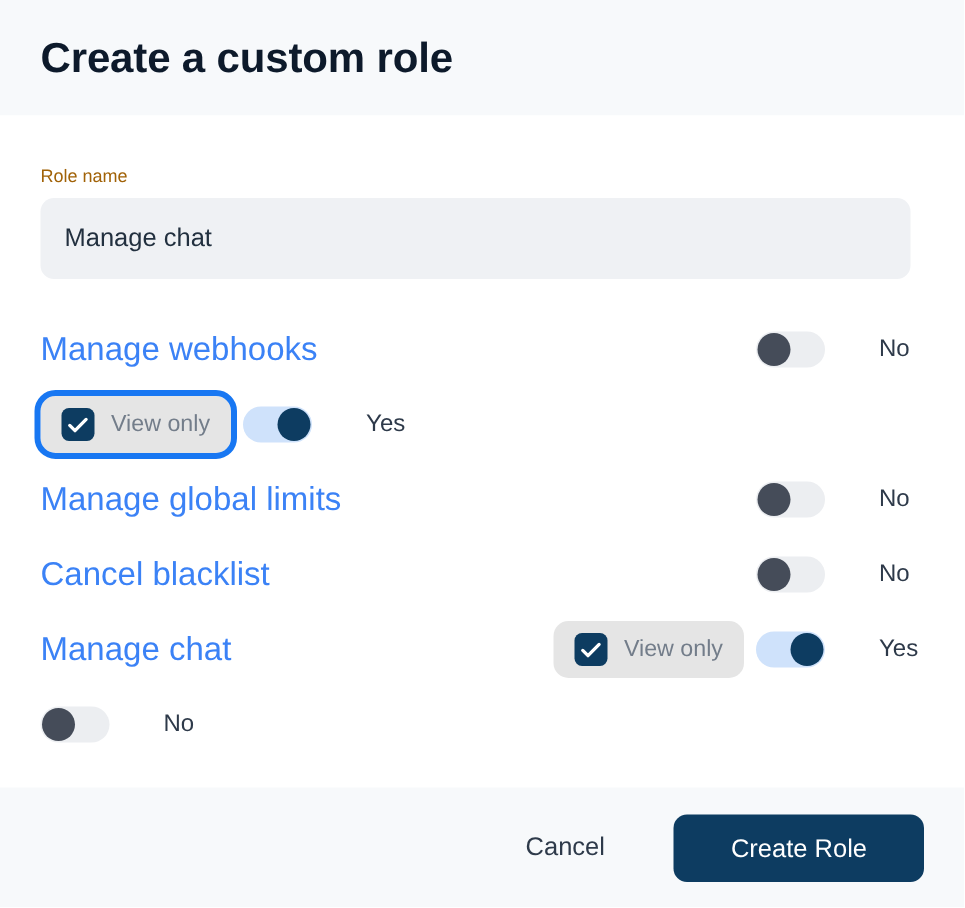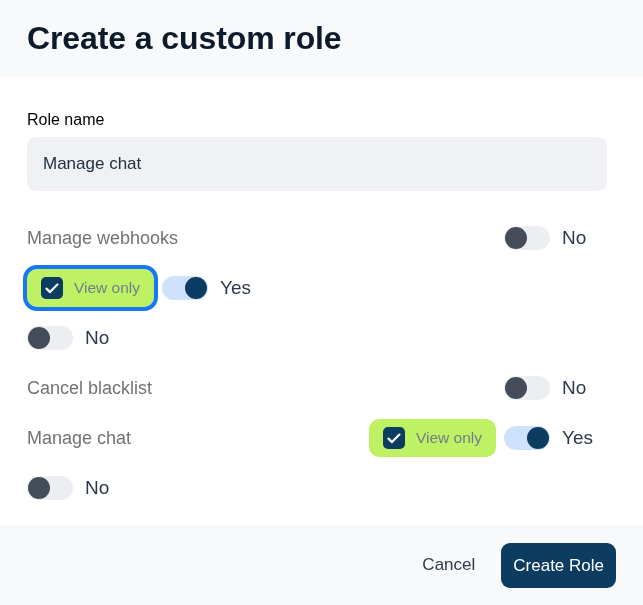--- a/index.html
+++ b/index.html
@@ -29,43 +29,43 @@
   .modal-header {
     height: 77px;
     min-height: 77px;
     background: #f7f9fb;
     display: flex;
     align-items: center;
     padding: 0 27px;
     box-sizing: border-box;
   }
   .modal-title {
-    font-size: 32px;
+    font-size: 28px;
     font-weight: 600;
     color: #0d1a2b;
     letter-spacing: -0.1px;
     line-height: 1.2;
   }
 
   
   .modal-body {
     flex: 1 1 auto;
     background: #ffffff;
     padding: 0 27px;
     box-sizing: border-box;
     overflow: hidden;
     position: relative;
   }
 
   .field-block {
     padding-top: 33px;
   }
   .field-label {
-    font-size: 16px;
-    color: #000000;
+    font-size: 12px;
+    color: #a16207;
     line-height: 1.2;
     margin-bottom: 8px;
   }
   .text-input {
     width: 580px;
     height: 54px;
     background: #eff1f4;
     border: none;
     border-radius: 9px;
     box-sizing: border-box;
@@ -82,34 +82,34 @@
   .perm-list {
     margin-top: 22px;
   }
   .perm-row {
     height: 50px;
     display: flex;
     align-items: center;
     position: relative;
   }
   .perm-label {
-    font-size: 18px;
-    color: #737373;
+    font-size: 22px;
+    color: #3b82f6;
     flex: 1 1 auto;
     white-space: nowrap;
   }
 
   
   .viewonly-group {
     display: inline-flex;
     align-items: center;
     gap: 11px;
     padding: 8px 14px;
     border-radius: 10px;
-    background: #bef264;
+    background: #e5e5e5;
     margin-right: 8px;
     box-sizing: border-box;
   }
   .viewonly-group.focused {
     outline: 4px solid #1877f2;
     outline-offset: 0px;
     position: relative;
     z-index: 3;
   }
   .checkbox {
@@ -156,33 +156,34 @@
     border-radius: 50%;
     background: #454c59;
   }
   .toggle.on { background: #cfe2fb; }
   .toggle.on .knob {
     left: auto;
     right: 1px;
     background: #0d3c61;
   }
   .toggle-state {
-    font-size: 19px;
+    font-size: 16px;
     color: #2e3a4a;
+    margin-left: 24px;
   }
 
   
   .modal-footer {
     height: 80px;
     min-height: 80px;
     background: #f7f9fb;
     display: flex;
     align-items: center;
     justify-content: flex-end;
-    gap: 8px;
+    gap: 28px;
     padding: 0 27px;
     box-sizing: border-box;
     position: relative;
     z-index: 5;
   }
   .btn-cancel {
     background: none;
     border: none;
     font-family: "Liberation Sans", sans-serif;
     font-size: 17px;
@@ -190,21 +191,21 @@
     padding: 12px 18px;
     cursor: pointer;
     border-radius: 8px;
   }
   .btn-primary {
     background: #0d3c61;
     border: none;
     font-family: "Liberation Sans", sans-serif;
     font-size: 17px;
     color: #ffffff;
-    padding: 14px 12px;
+    padding: 14px 38px;
     border-radius: 9px;
     cursor: pointer;
     line-height: 1;
   }
 </style>
 </head>
 <body>
 
 <div class="modal">
 
@@ -239,20 +240,21 @@
             <span class="viewonly-text">View only</span>
           </div>
           <div class="toggle-wrap">
             <span class="toggle on">
               <span class="knob"></span>
             </span>
             <span class="toggle-state">Yes</span>
           </div>
         </div>
         <div class="perm-row">
+          <div class="perm-label">Manage global limits</div>
           <div class="toggle-wrap">
             <span class="toggle">
               <span class="knob"></span>
             </span>
             <span class="toggle-state">No</span>
           </div>
         </div>
         <div class="perm-row">
           <div class="perm-label">Cancel blacklist</div>
           <div class="toggle-wrap">

